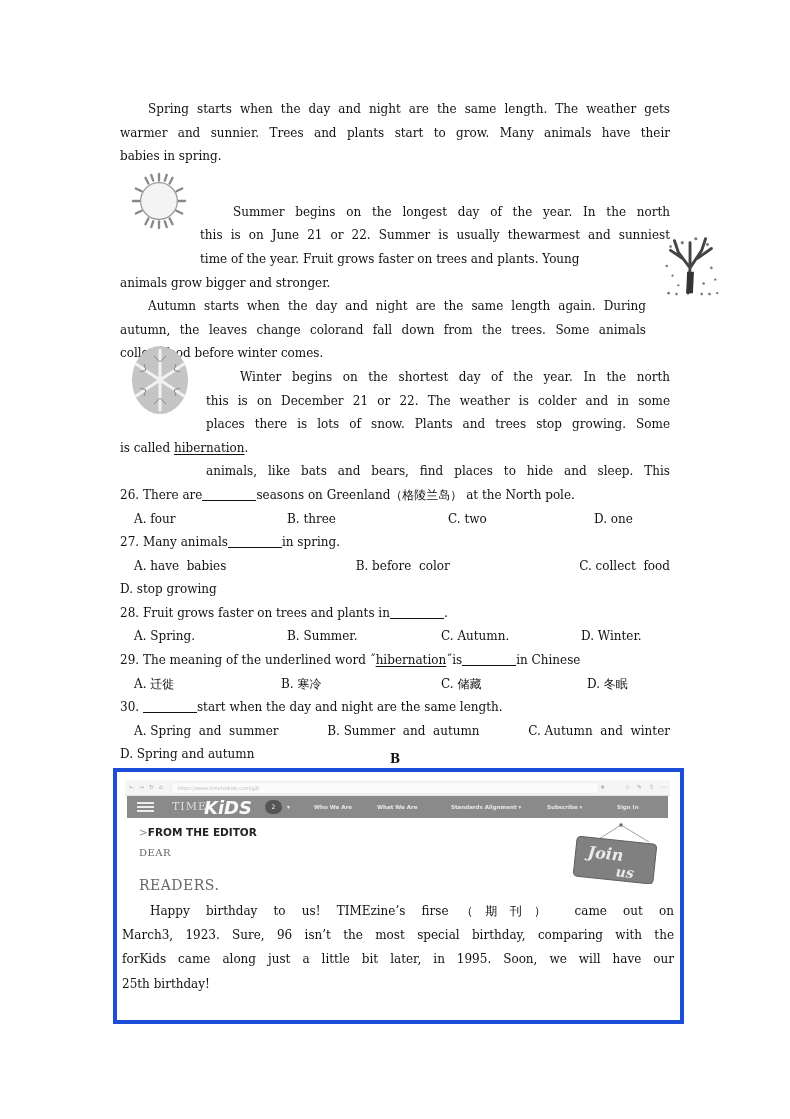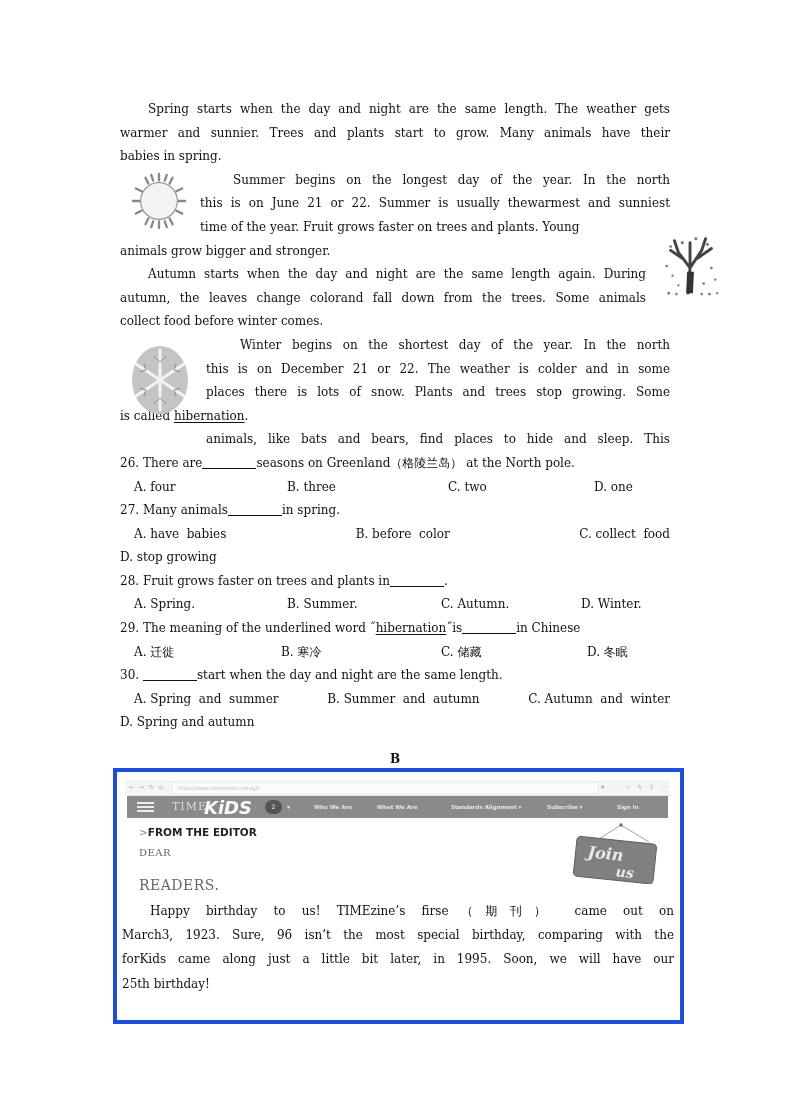--- a/index.html
+++ b/index.html
@@ -5,21 +5,21 @@
   html, body { margin: 0; padding: 0; background: #ffffff; }
   body {
     width: 790px; height: 1119px; position: relative; overflow: hidden;
     font-family: "DejaVu Serif", "Liberation Serif", serif;
     color: #111;
   }
   .page { position: absolute; left: 120px; top: 98px; width: 550px; font-size: 12px; }
   .line { height: 23.6px; line-height: 23.6px; white-space: nowrap; }
   .just { text-align: justify; text-align-last: justify; white-space: normal; }
   .indent { padding-left: 28px; }
-  .indent-big { padding-left: 113px; }
+  .indent-big { padding-left: 113px; margin-top: 32px; }
   .indent-mid { padding-left: 80px; }
   .indent-mid2 { padding-left: 86px; }
   u { text-decoration: underline; text-underline-offset: 2px; }
   .blank { display: inline-block; width: 54px; border-bottom: 1px solid #111; height: 13px; vertical-align: -2px; }
   .opts { display: flex; padding-left: 14px; }
   .opts span { display: inline-block; }
   .img-sun { position: absolute; left: 10px; top: 72px; width: 58px; height: 62px; }
   .img-tree { position: absolute; left: 537px; top: 130px; width: 68px; height: 72px; }
   .img-flake { position: absolute; left: 8px; top: 244px; width: 64px; height: 76px; }
   .section-b { position: absolute; left: 0; right: 0; top: 752px; text-align: center; font-weight: bold; font-size: 12px; }

